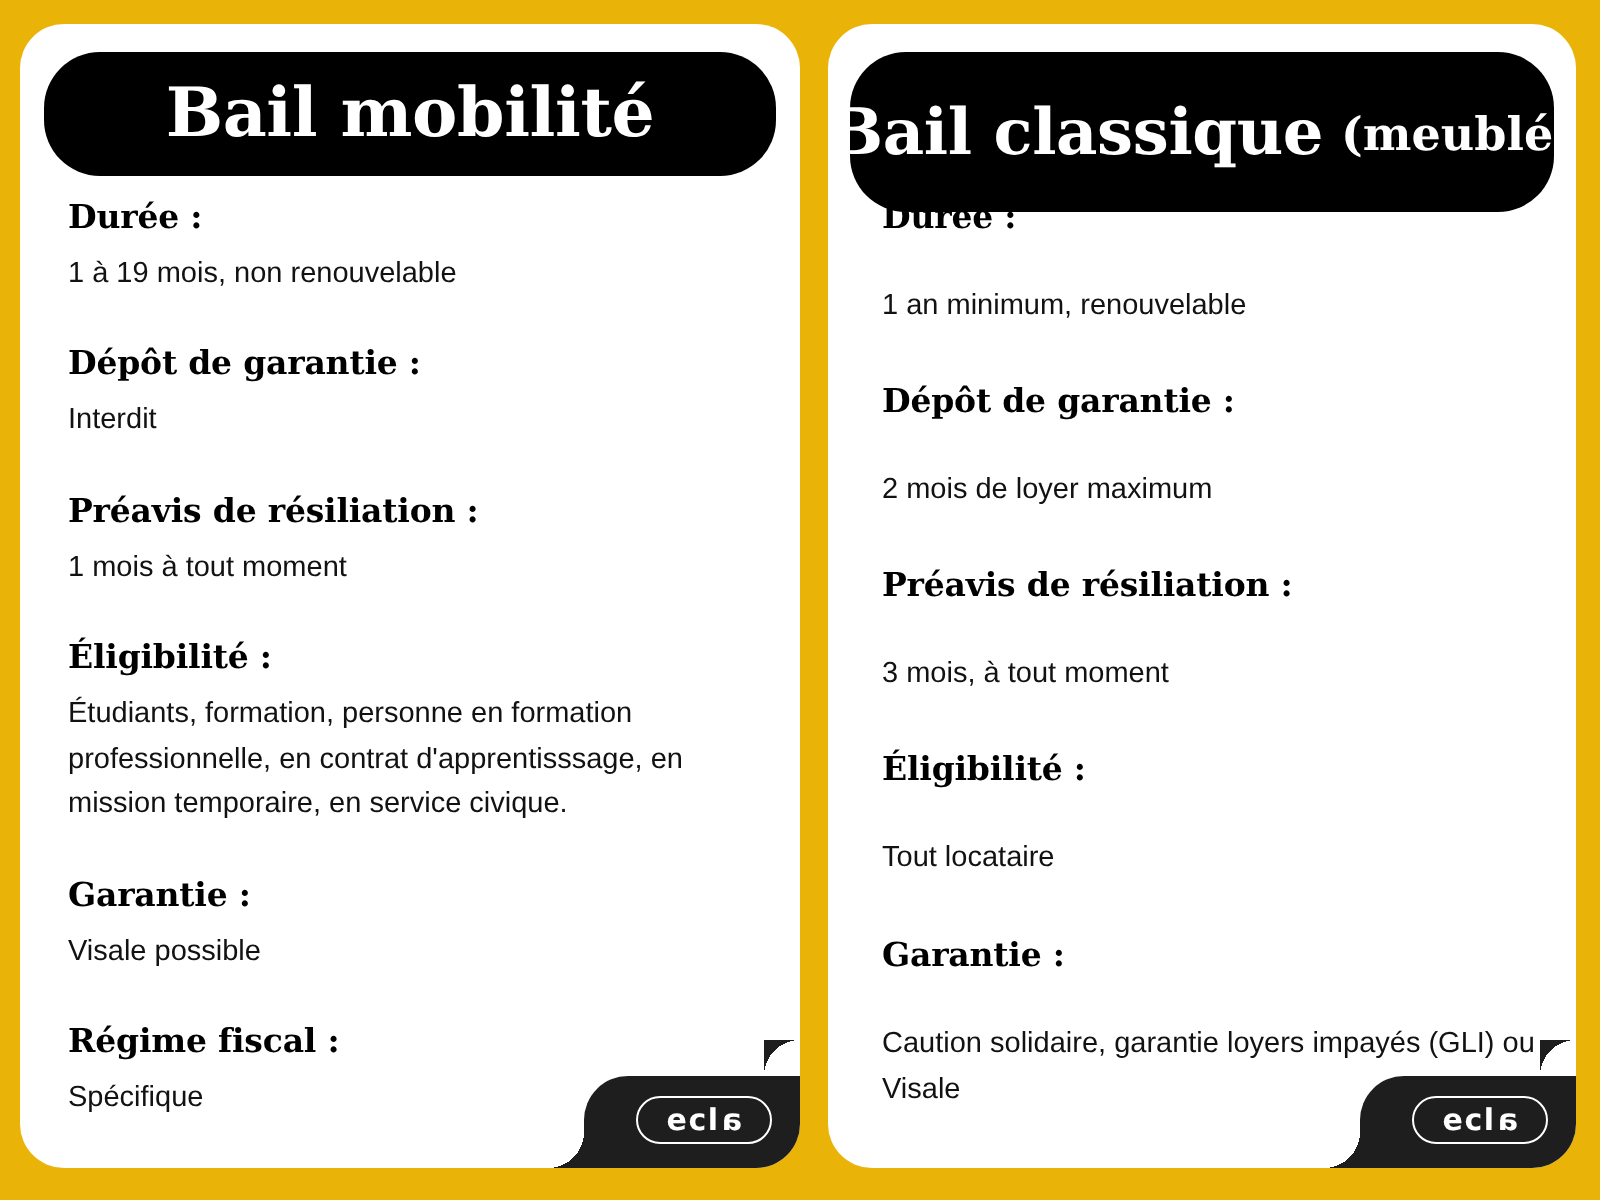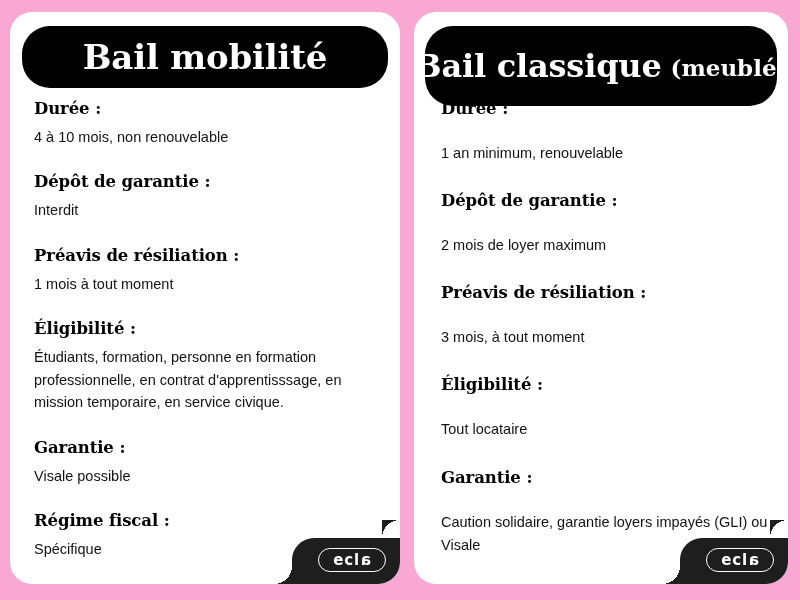--- a/index.html
+++ b/index.html
@@ -13,21 +13,21 @@
   body {
     background: #1e1e1e;
     font-family: "Liberation Sans", sans-serif;
     -webkit-font-smoothing: antialiased;
   }
 
   .stage {
     position: relative;
     width: 800px;
     height: 600px;
-    background: #f9a8d4;
+    background: #eab308;
   }
 
   
   .card {
     position: absolute;
     background: #ffffff;
     border-radius: 22px;
     overflow: hidden;
   }
 
@@ -175,21 +175,21 @@
   <div class="card card--left">
 
     <div class="title-pill">
       <span class="title-main">Bail mobilité</span>
     </div>
 
     <div class="card-body">
 
       <div class="section">
         <div class="sec-label">Durée :</div>
-        <div class="sec-value">4 à 10 mois, non renouvelable</div>
+        <div class="sec-value">1 à 19 mois, non renouvelable</div>
       </div>
 
       <div class="section">
         <div class="sec-label">Dépôt de garantie :</div>
         <div class="sec-value">Interdit</div>
       </div>
 
       <div class="section">
         <div class="sec-label">Préavis de résiliation :</div>
         <div class="sec-value">1  mois à tout moment</div>

